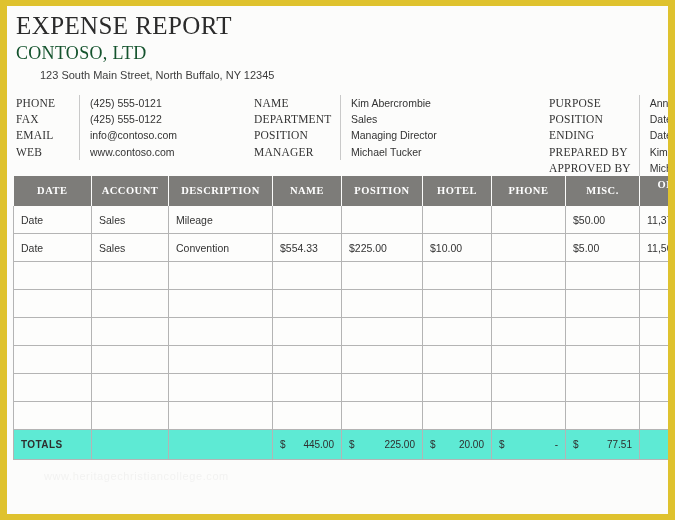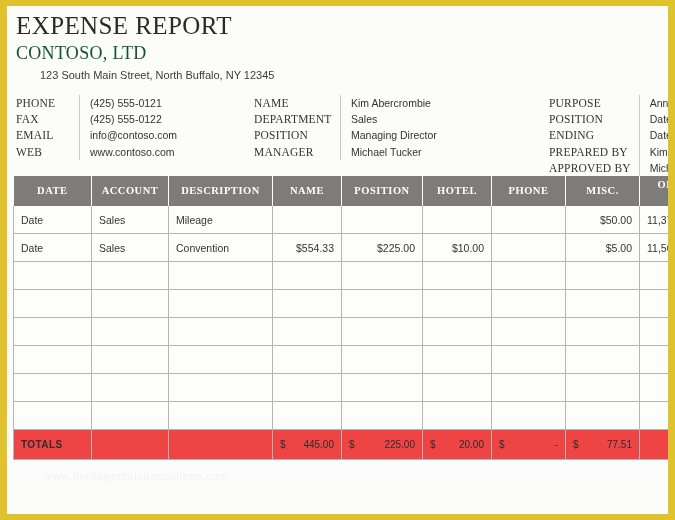--- a/index.html
+++ b/index.html
@@ -145,26 +145,26 @@
     border-top: none;
     font-family: "Liberation Sans", sans-serif;
     font-size: 10.5px;
     color: #333333;
     padding: 0 7px;
     background: #fdfdfc;
     vertical-align: middle;
     white-space: nowrap;
     overflow: hidden;
   }
-  td.num { text-align: right; }
-  td.money-red { text-align: right; color: #d8504e; }
+  td.num { text-align: left; }
+  td.money-red { color: #d8504e; }
 
   
   tr.totals td {
-    background: #ef4444;
+    background: #5eead4;
     border: 1px solid #b4b4b4;
     border-top: 1px solid #b4b4b4;
     height: 29px;
   }
   tr.totals td.label {
     font-family: "Liberation Sans", sans-serif;
     font-weight: bold;
     font-size: 10px;
     letter-spacing: 0.4px;
     color: #2e2e2e;

